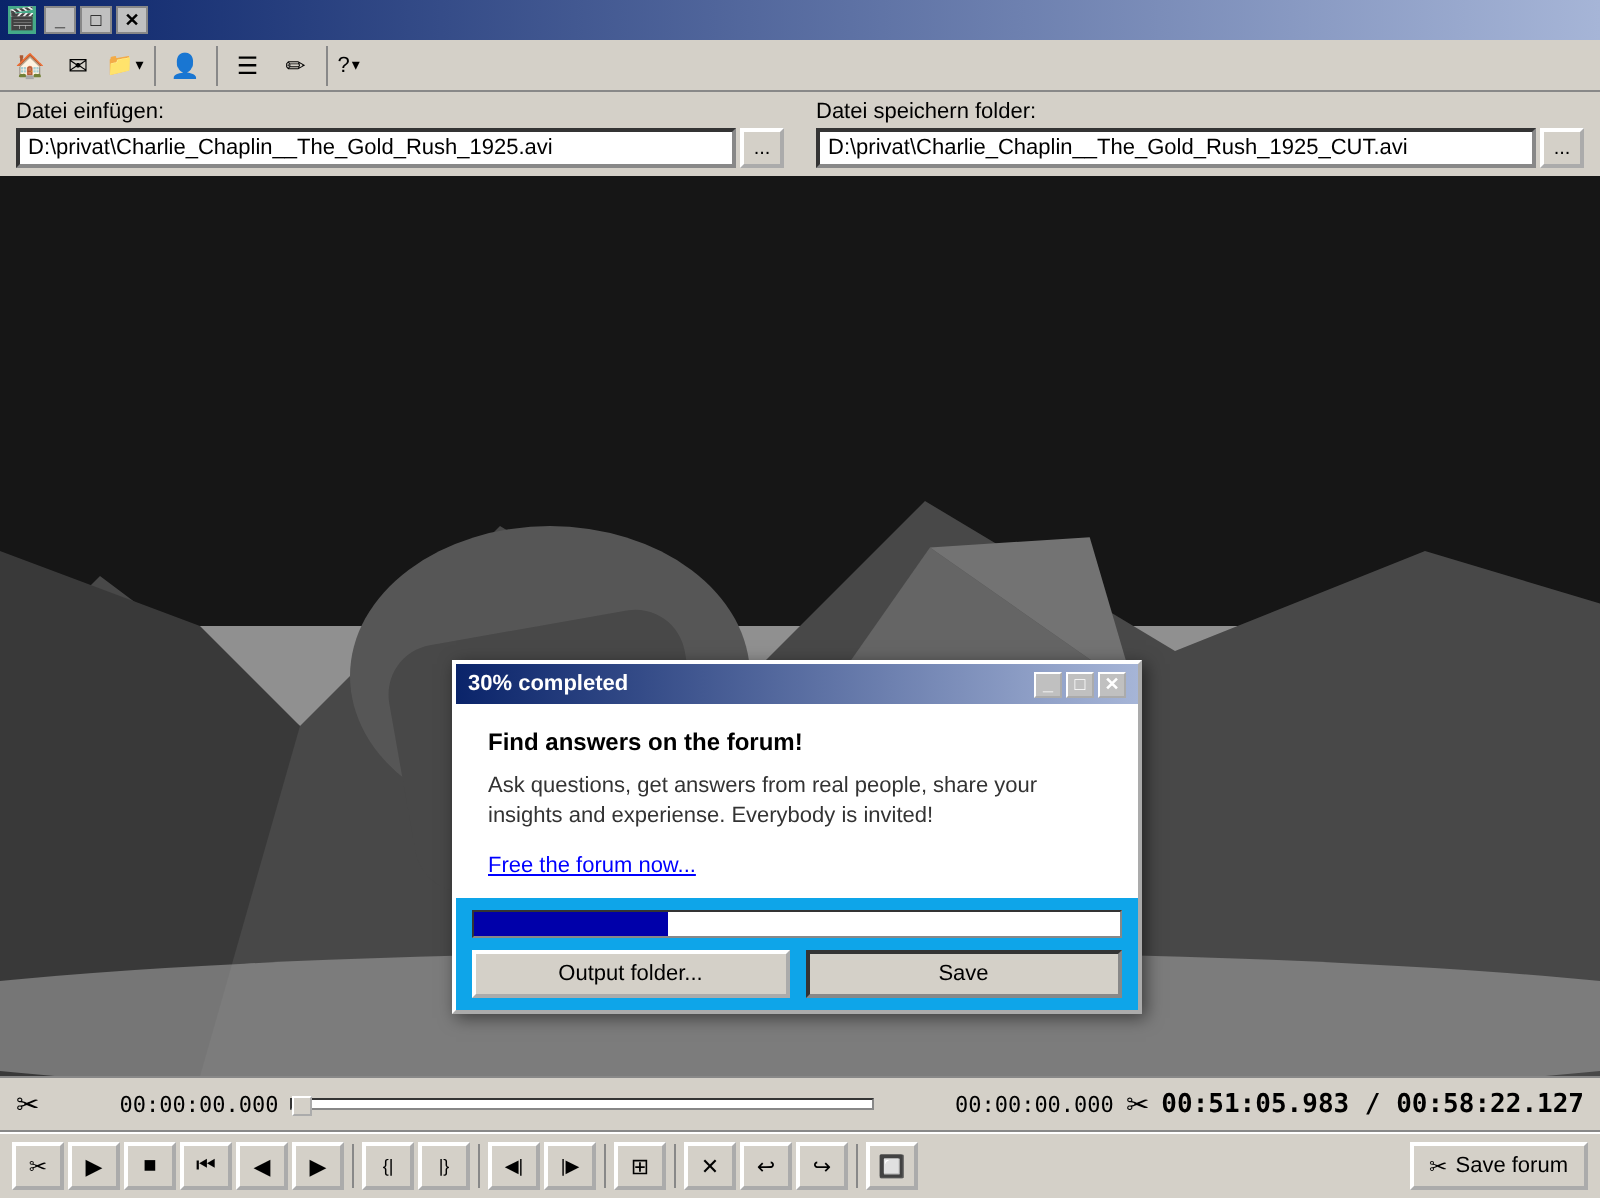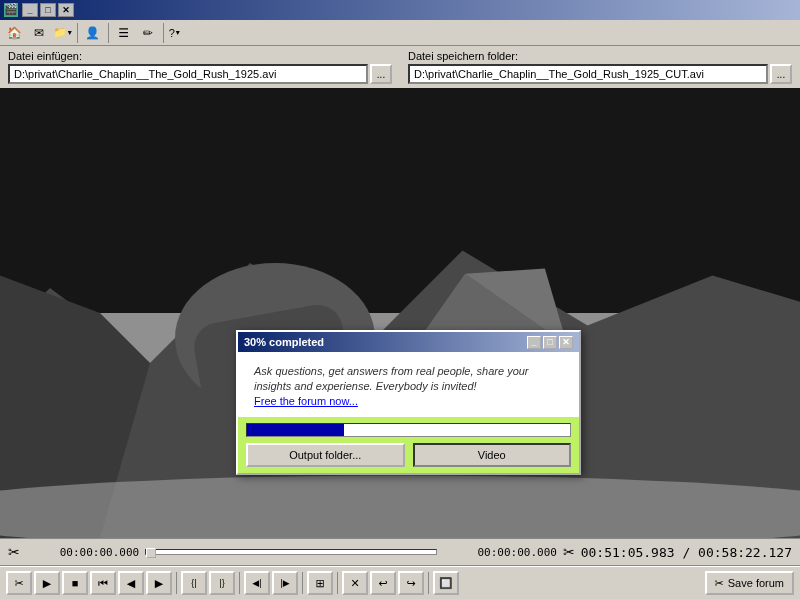--- a/index.html
+++ b/index.html
@@ -202,21 +202,21 @@
       cursor: pointer;
       font-size: 11px;
       display: flex;
       align-items: center;
       gap: 4px;
       white-space: nowrap;
     }
     .dialog {
       position: absolute;
       top: 330px;
-      left: 236px;
+      left: 226px;
       width: 345px;
       background: #d4d0c8;
       border: 2px outset #fff;
       box-shadow: 2px 2px 8px rgba(0,0,0,0.5);
       pointer-events: all;
       z-index: 100;
     }
     .dialog-title {
       background: linear-gradient(to right, #0a246a, #a6b5d7);
       color: white;
@@ -248,33 +248,33 @@
       padding: 12px 16px 10px;
       background: white;
     }
     .dialog-heading {
       font-weight: bold;
       font-size: 12px;
       margin-bottom: 8px;
     }
     .dialog-text {
       font-size: 11px;
+      margin-bottom: 10px;
       line-height: 1.4;
       color: #333;
-      font-style: italic;
     }
     .dialog-link {
       color: #00f;
       text-decoration: underline;
       cursor: pointer;
       font-size: 11px;
     }
     .dialog-footer {
       padding: 6px 8px;
-      background: #bef264;
+      background: #0ea5e9;
     }
     .progress-bar-container {
       height: 14px;
       background: #fff;
       border: 1px inset #888;
       margin-bottom: 6px;
     }
     .progress-bar-fill {
       height: 100%;
       background: #0000aa;
@@ -299,21 +299,21 @@
       cursor: pointer;
       font-size: 11px;
       border: 2px inset #888;
     }
 
     
     .time-right {
       margin-left: auto;
       font-family: monospace;
       font-size: 13px;
-      font-weight: normal;
+      font-weight: bold;
       color: #000;
     }
 
     .main-container {
       display: flex;
       flex-direction: column;
       height: 599px;
     }
     .video-wrapper {
       flex: 1;
@@ -418,31 +418,32 @@
   <div class="dialog">
     <div class="dialog-title">
       <span class="dialog-title-text">30% completed</span>
       <div class="dialog-title-btns">
         <div class="dialog-title-btn">_</div>
         <div class="dialog-title-btn">□</div>
         <div class="dialog-title-btn">✕</div>
       </div>
     </div>
     <div class="dialog-body">
+      <div class="dialog-heading">Find answers on the forum!</div>
       <div class="dialog-text">Ask questions, get answers from real people, share your insights
 and experiense. Everybody is invited!</div>
       <a class="dialog-link">Free the forum now...</a>
     </div>
     <div class="dialog-footer">
       <div class="progress-bar-container">
         <div class="progress-bar-fill" style="width:30%"></div>
       </div>
       <div class="dialog-buttons">
         <button class="dialog-folder-btn">Output folder...</button>
-        <button class="dialog-stop-btn">Video</button>
+        <button class="dialog-stop-btn">Save</button>
       </div>
     </div>
   </div>
 
   <div class="bottom-controls">
     <div class="ctrl-btn">
       <span>✂</span>
     </div>
     <div class="ctrl-btn">
       <span>▶</span>

